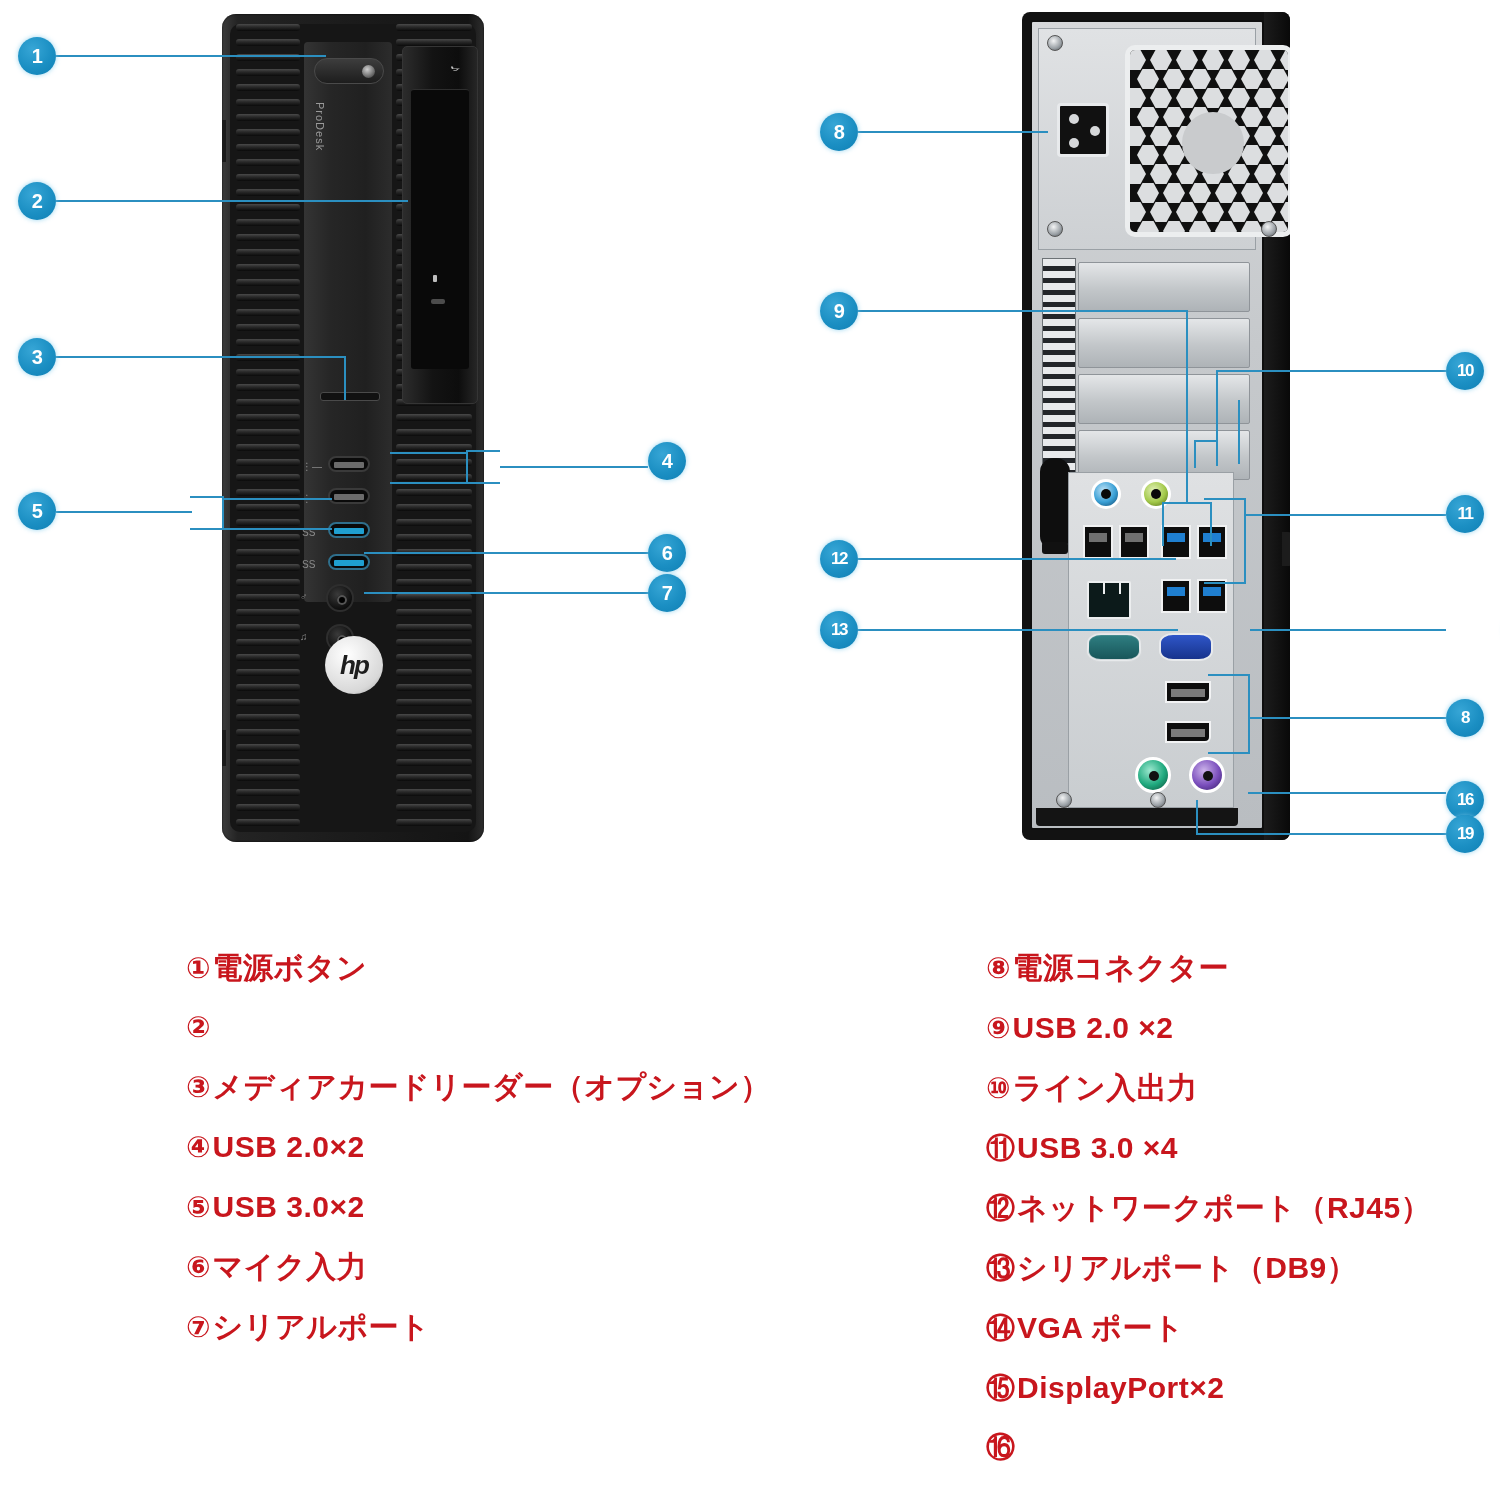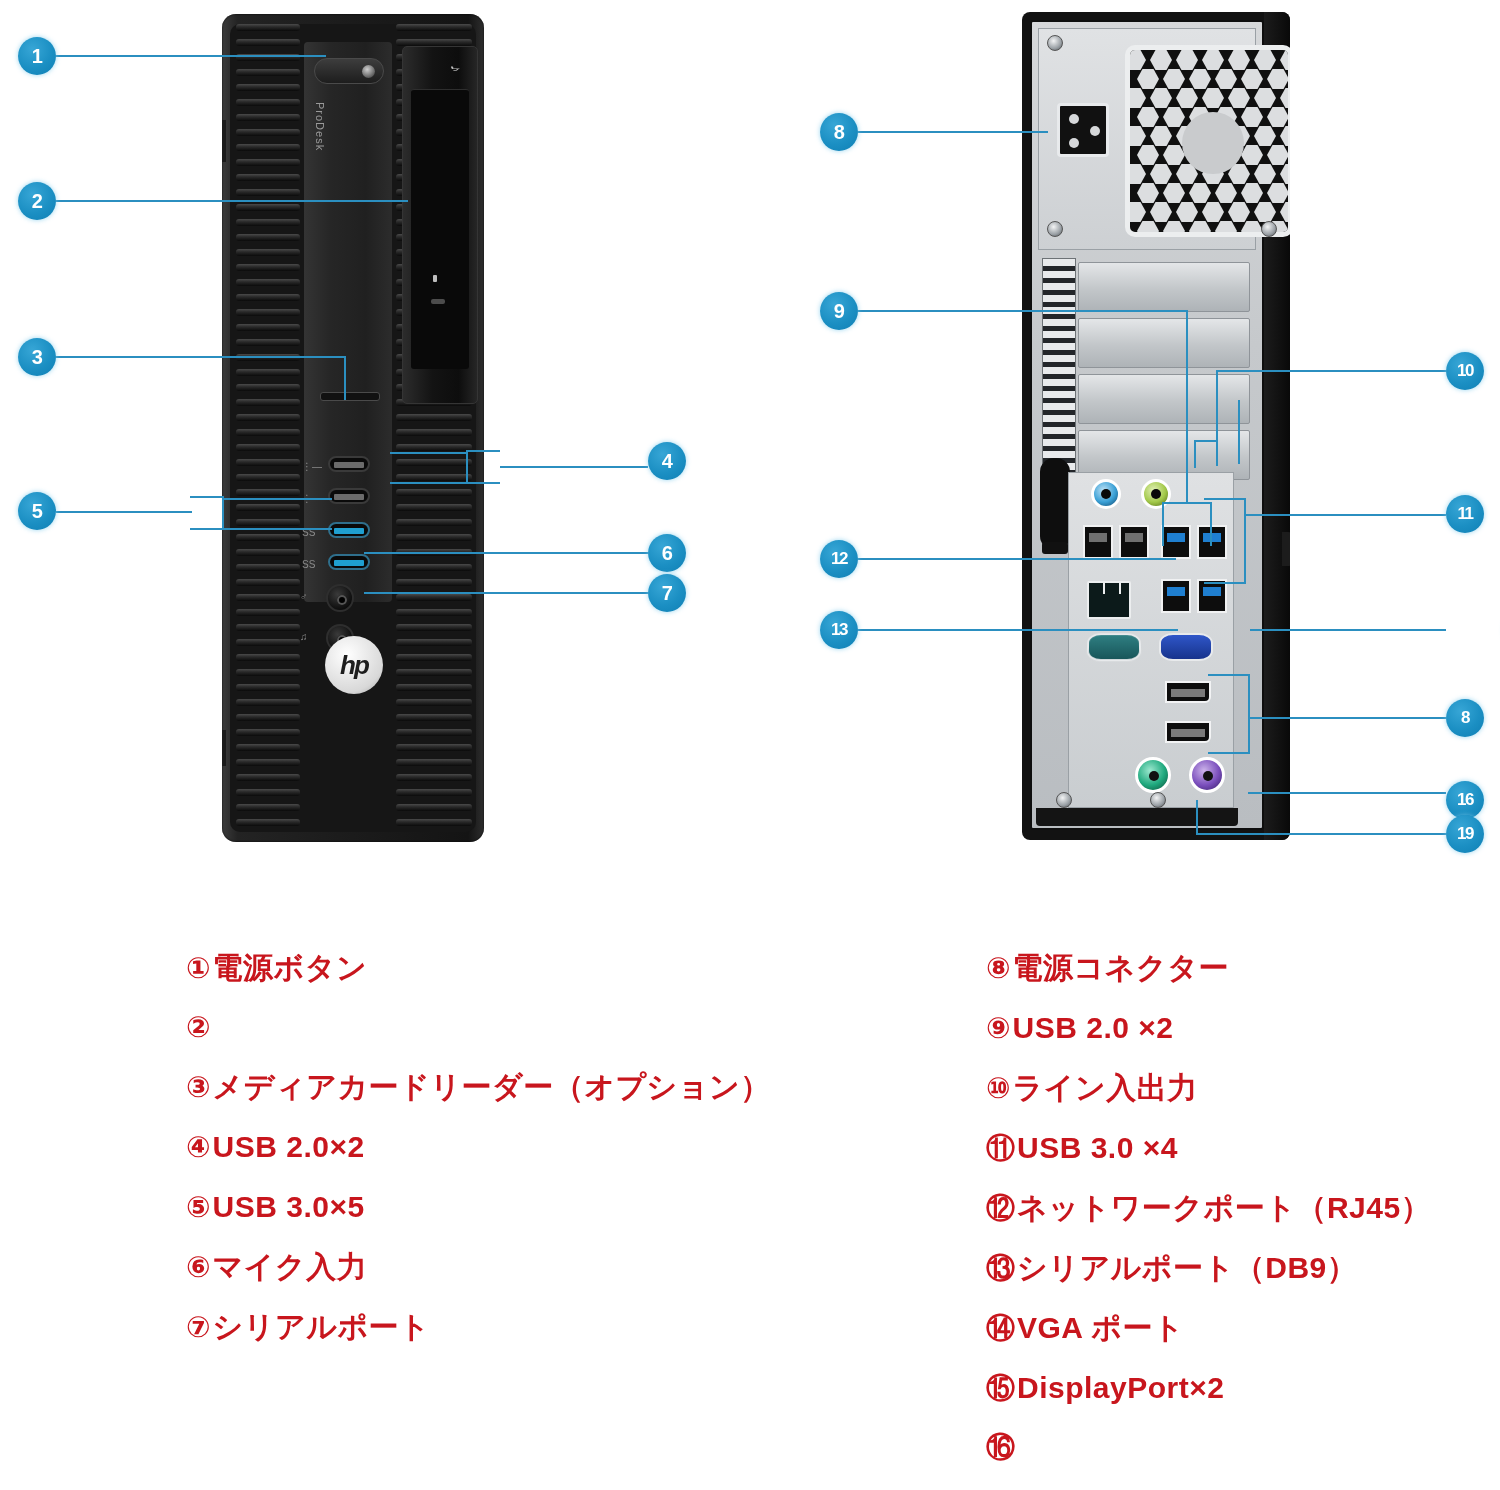--- a/index.html
+++ b/index.html
@@ -722,21 +722,21 @@
       <div class="leg-item">
         <span class="leg-num">③</span>
         <span class="leg-txt">メディアカードリーダー（オプション）</span>
       </div>
       <div class="leg-item">
         <span class="leg-num">④</span>
         <span class="leg-txt">USB 2.0×2</span>
       </div>
       <div class="leg-item">
         <span class="leg-num">⑤</span>
-        <span class="leg-txt">USB 3.0×5</span>
+        <span class="leg-txt">USB 3.0×2</span>
       </div>
       <div class="leg-item">
         <span class="leg-num">⑥</span>
         <span class="leg-txt">マイク入力</span>
       </div>
       <div class="leg-item">
         <span class="leg-num">⑦</span>
         <span class="leg-txt">シリアルポート</span>
       </div>
     </div>

